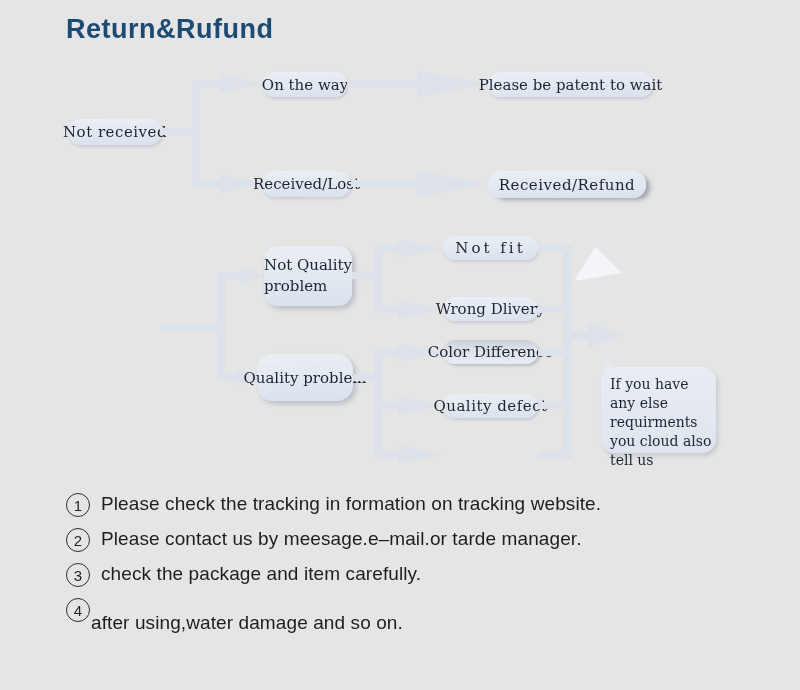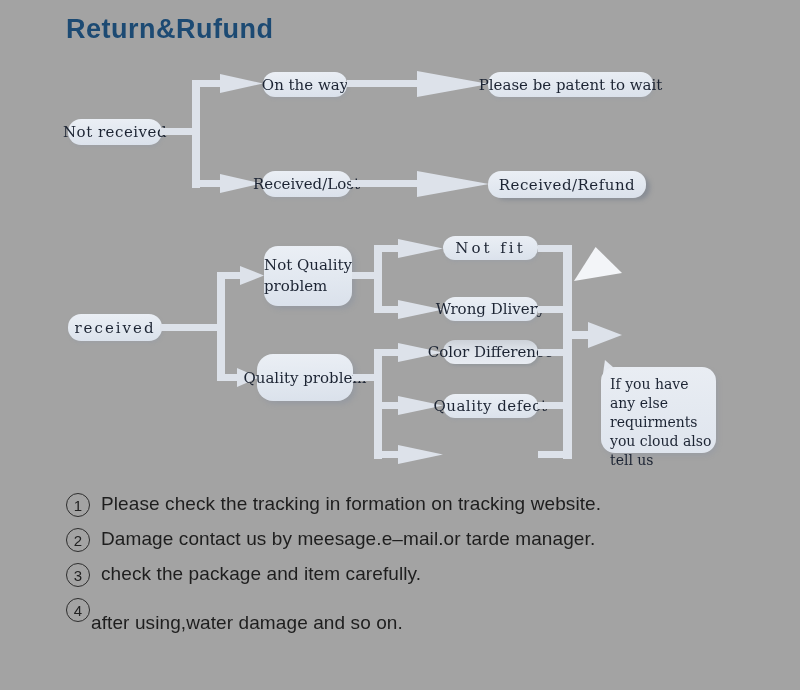--- a/index.html
+++ b/index.html
@@ -1,16 +1,16 @@
 <!DOCTYPE html>
 <html><head>
 <meta charset="utf-8">
 <style>
   html,body{margin:0;padding:0;background:#ffffff;}
-  .canvas{position:relative;width:800px;height:690px;background:#a3a3a3;overflow:hidden;
+  .canvas{position:relative;width:800px;height:690px;background:#e5e5e5;overflow:hidden;
           font-family:"Liberation Sans",sans-serif;}
   .title{position:absolute;left:66px;top:14px;font-family:"Liberation Sans",sans-serif;
          font-weight:700;font-size:27px;letter-spacing:0.5px;color:#1c4a73;}
   
   .node{position:absolute;display:flex;align-items:center;justify-content:center;
         background:linear-gradient(178deg,#ebeff5 0%,#e2e8f0 55%,#dae1eb 100%);
         font-family:"DejaVu Serif","Liberation Serif",serif;font-size:15px;color:#1c2433;
         white-space:nowrap;border-radius:13px;box-shadow:1px 2px 3px rgba(145,155,170,0.35);}
   .node.multi{white-space:normal;justify-content:flex-start;text-align:left;line-height:21px;}
   .node.bigshadow{box-shadow:3px 3px 5px rgba(135,145,160,0.45);}
@@ -60,21 +60,20 @@
   <div class="node" style="left:262px;top:171px;width:89px;height:26px;">Received/Lost</div>
 
   <div class="shaft" style="left:347px;top:80px;width:70px;height:7px;"></div>
   <div class="head" style="left:417px;top:71px;width:72px;height:26px;"></div>
   <div class="shaft" style="left:351px;top:180px;width:66px;height:7px;"></div>
   <div class="head" style="left:417px;top:171px;width:72px;height:26px;"></div>
 
   <div class="node" style="left:488px;top:72px;width:165px;height:25px;border-radius:12px;">Please be patent to wait</div>
   <div class="node ls05 refund-shadow" style="left:488px;top:171px;width:158px;height:27px;">Received/Refund</div>
 
-  <div class="node ls2" style="left:68px;top:314px;width:94px;height:27px;">received</div>
 
   <div class="line" style="left:160px;top:324px;width:60px;height:7px;"></div>
   <div class="line" style="left:217px;top:272px;width:8px;height:109px;"></div>
   <div class="shaft" style="left:225px;top:272px;width:15px;height:7px;"></div>
   <div class="head" style="left:240px;top:266px;width:24px;height:19px;"></div>
   <div class="shaft" style="left:225px;top:374px;width:12px;height:7px;"></div>
   <div class="head" style="left:237px;top:368px;width:22px;height:19px;"></div>
 
   <div class="node multi bigshadow" style="left:264px;top:246px;width:88px;height:60px;border-radius:14px;">Not Quality problem</div>
   <div class="node bigshadow" style="left:257px;top:354px;width:96px;height:47px;border-radius:16px;">Quality problem</div>
@@ -113,21 +112,21 @@
 
   <div class="tail" style="left:601px;top:360px;width:33px;height:28px;"></div>
   <div class="bubble" style="left:601px;top:367px;width:102px;height:78px;padding:8px 4px 0 9px;">If you have any else requirments you cloud also tell us</div>
 
   <div class="note" style="top:492px;">
     <span class="badge">1</span>
     <span class="note-text">Please check the tracking in formation on tracking website.</span>
   </div>
   <div class="note" style="top:527px;">
     <span class="badge">2</span>
-    <span class="note-text">Damage contact us by meesage.e–mail.or tarde manager.</span>
+    <span class="note-text">Please contact us by meesage.e–mail.or tarde manager.</span>
   </div>
   <div class="note" style="top:562px;">
     <span class="badge">3</span>
     <span class="note-text">check the package and item carefully.</span>
   </div>
   <div class="note" style="top:597px;">
     <span class="badge">4</span>
     <span class="note-text">
       <span class="nline cont">after using,water damage and so on.</span>
     </span>

